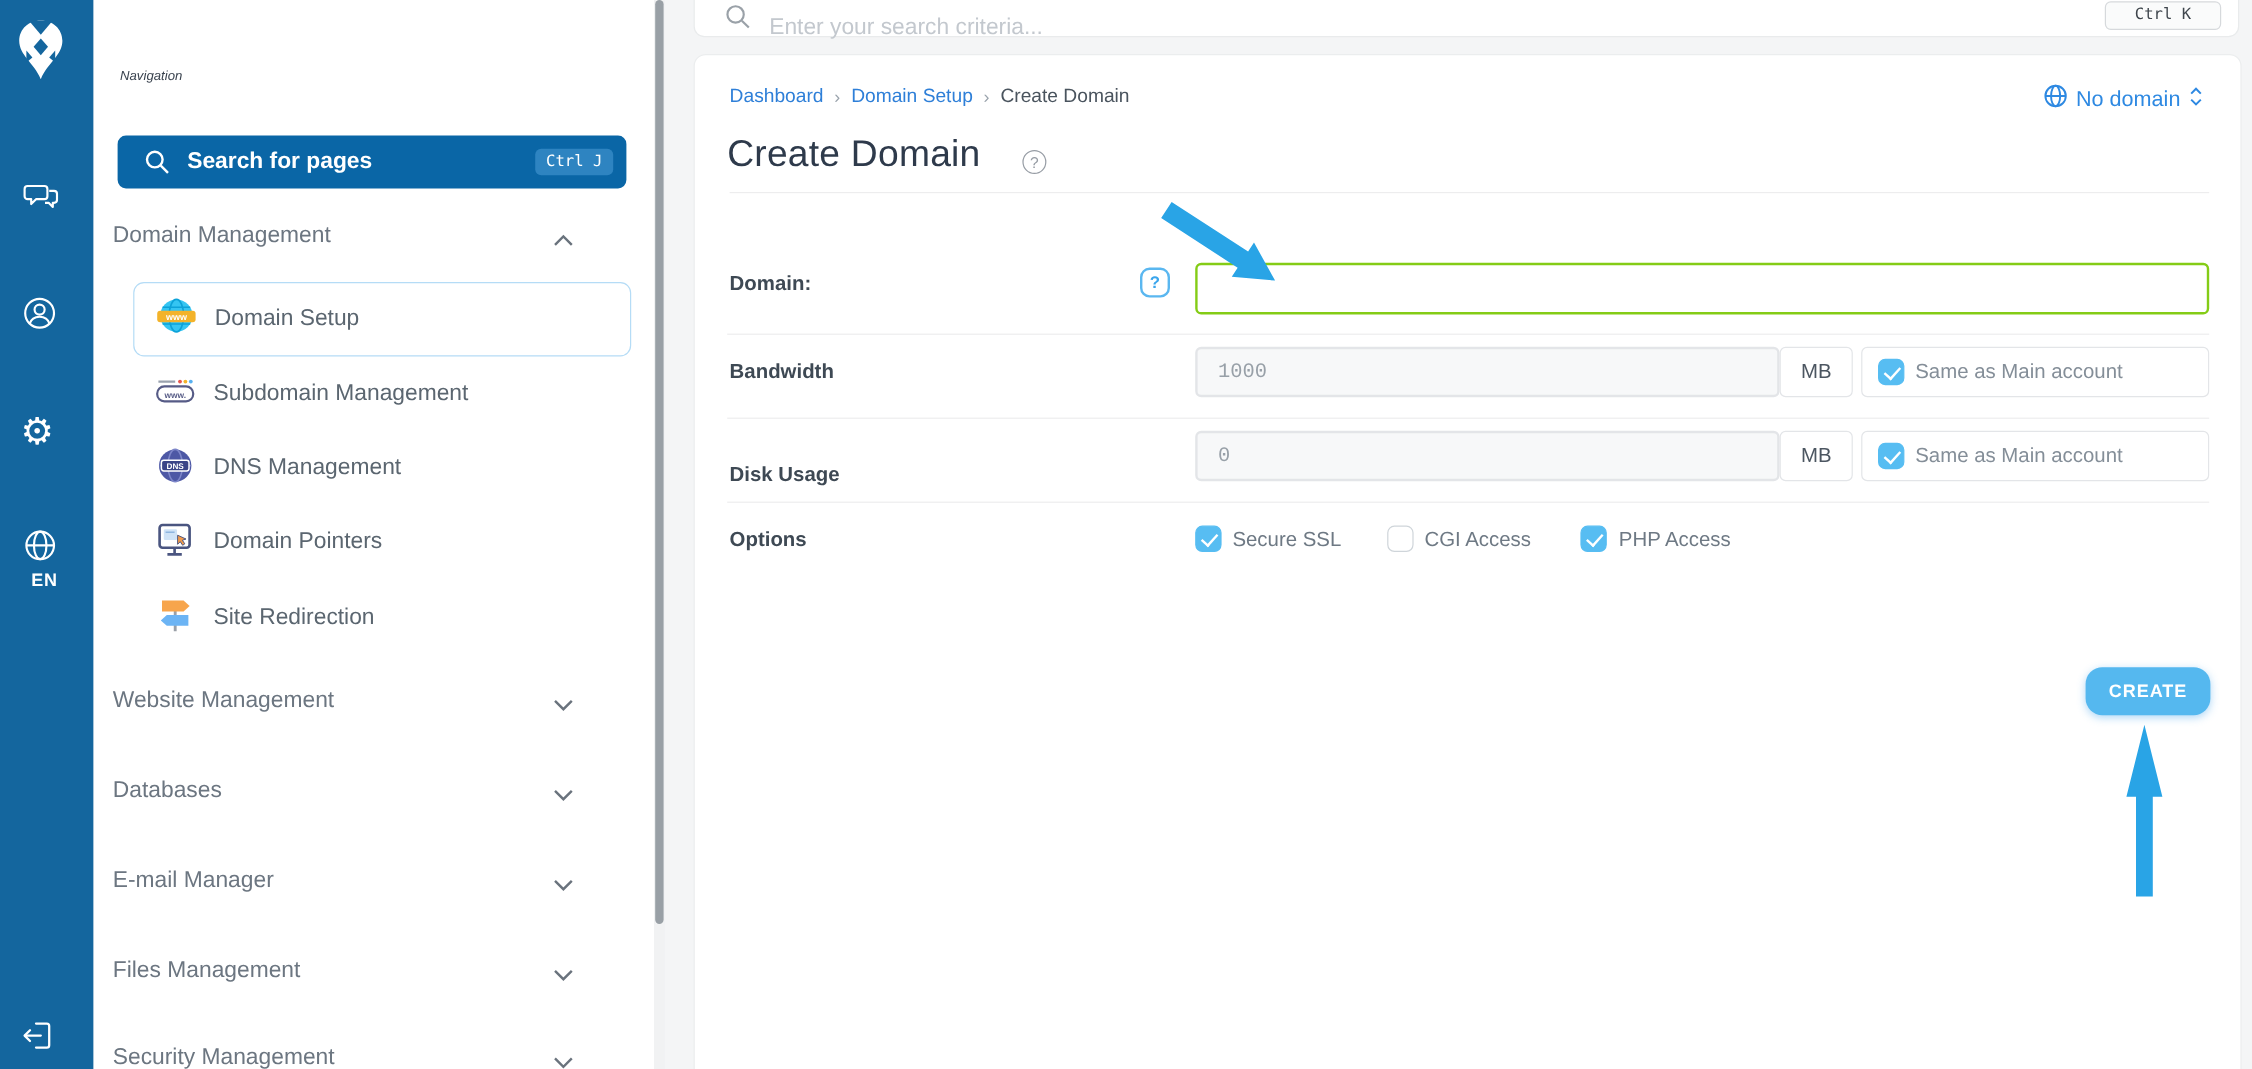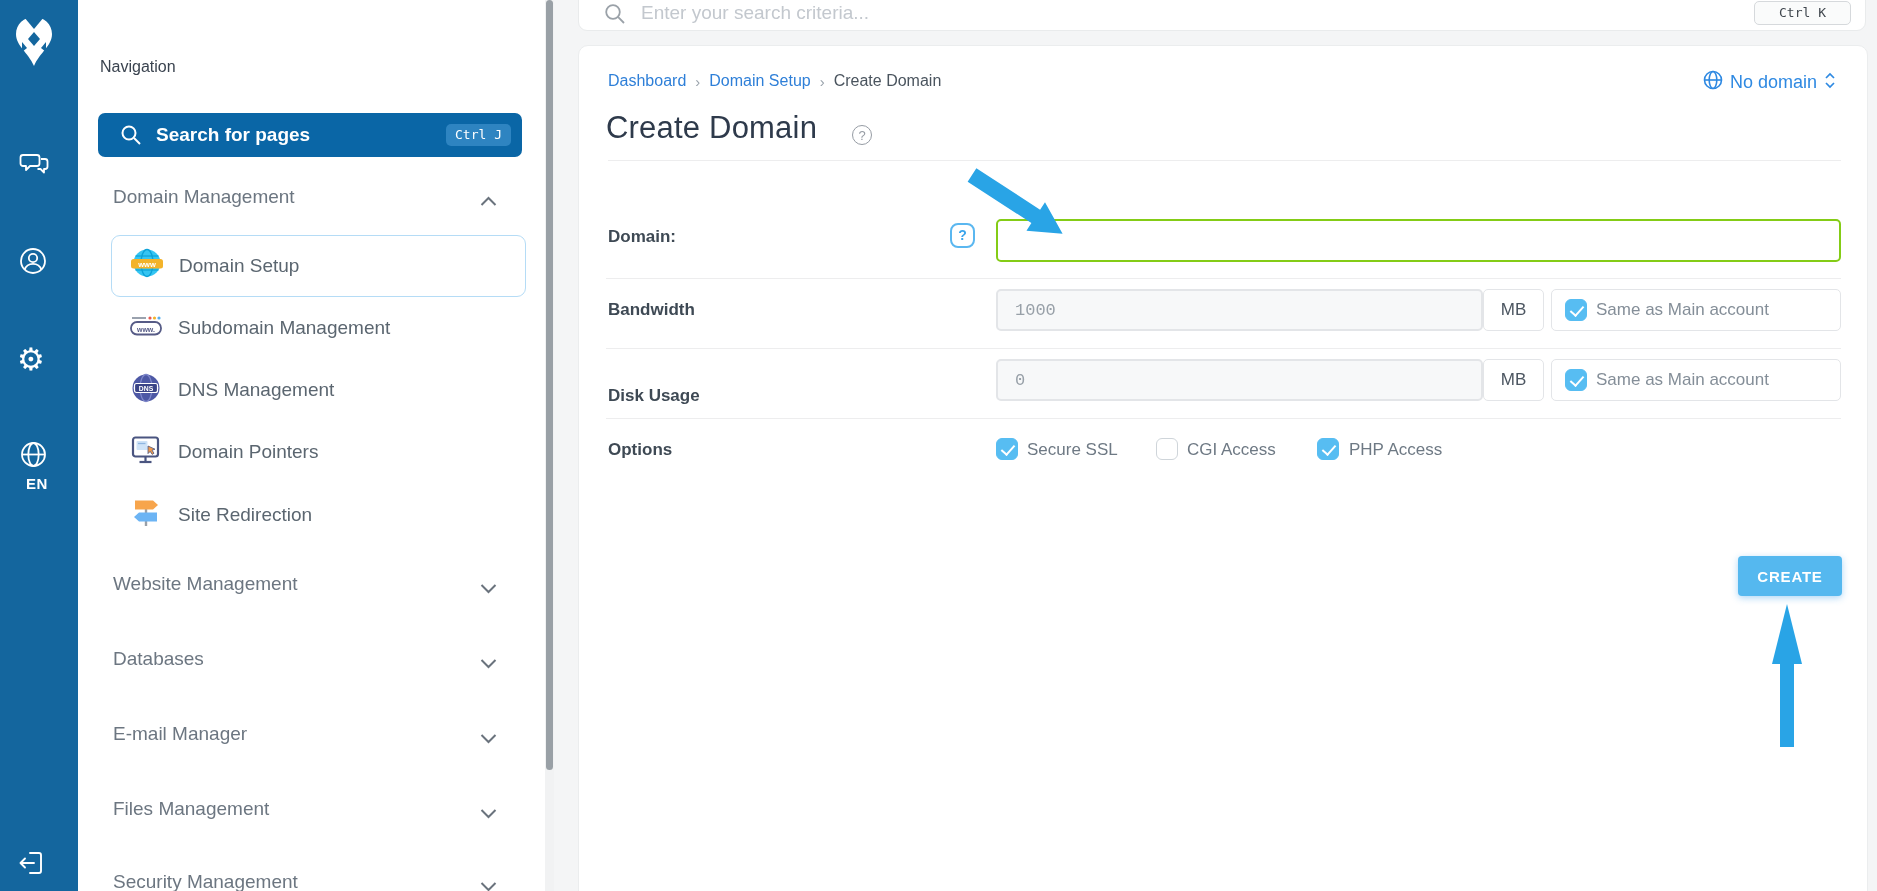--- a/index.html
+++ b/index.html
@@ -7,40 +7,40 @@
   .abs{position:absolute;}
 
   
   .rail{position:absolute;left:0;top:0;width:78px;height:891px;background:var(--rail,#14669e);}
   .rail .ric{position:absolute;cursor:pointer;}
   .rail-lang{position:absolute;left:0;width:74px;text-align:center;color:#fff;font-weight:bold;font-size:15px;letter-spacing:.5px;}
 
   
   .sidebar{position:absolute;left:78px;top:0;width:467px;height:891px;background:#fff;}
   .sb-title{position:absolute;left:21px;top:16px;font-size:30px;font-weight:600;color:#2d3847;letter-spacing:.3px;}
-  .sb-sub{position:absolute;left:22px;top:58px;font-size:16px;color:#3a434f;}
+  .sb-sub{position:absolute;left:22px;top:58px;font-size:11px;color:#3a434f;font-style:italic;}
   .sb-search{position:absolute;left:20px;top:113px;width:424px;height:44px;background:#0a66a6;border-radius:7px;cursor:pointer;}
   .sb-search .mag{position:absolute;left:22px;top:11px;}
   .sb-search .lbl{position:absolute;left:58px;top:11px;color:#fff;font-size:19px;font-weight:600;}
   .sb-search .kbd{position:absolute;right:11px;top:11px;height:22px;padding:0 9px;background:#2e84c1;border-radius:5px;color:#fff;
       font-family:"DejaVu Sans Mono",monospace;font-size:13px;line-height:22px;}
-  .sb-head{position:absolute;left:35px;width:392px;font-size:19px;color:#6c7681;cursor:pointer;}
+  .sb-head{position:absolute;left:16px;width:392px;font-size:19px;color:#6c7681;cursor:pointer;}
   .sb-head .chev{position:absolute;right:8px;top:4px;}
   .sb-item{position:absolute;left:33px;width:415px;height:62px;display:flex;align-items:center;padding-left:18px;box-sizing:border-box;gap:15px;cursor:pointer;}
   .sb-item .ilabel{font-size:19px;color:#5b6670;}
   .sb-item.selected{border:1px solid #b5dcf6;border-radius:9px;background:#fff;}
 
   
   .sb-scroll{position:absolute;left:545px;top:0;width:9px;height:891px;background:#f1f2f3;cursor:pointer;}
   .sb-scroll .thumb{position:absolute;left:1px;top:0;width:7px;height:770px;background:#99a0a6;border-radius:4px;}
 
   
   .topbar{position:absolute;left:578px;top:-16px;width:1288px;height:47px;background:#fff;border:1px solid #e9ebec;border-radius:9px;box-sizing:border-box;cursor:text;}
   .topbar .mag{position:absolute;left:25px;top:18px;}
-  .topbar .ph{position:absolute;left:62px;top:17px;font-size:19px;color:#c3c8ce;}
+  .topbar .ph{position:absolute;left:62px;top:27px;font-size:19px;color:#c3c8ce;}
   .topbar .kbd{position:absolute;right:14px;top:16px;height:22px;padding:0 24px;border:1px solid #d6d9dc;background:#fafbfb;border-radius:5px;
       font-family:"DejaVu Sans Mono",monospace;font-size:13px;line-height:22px;color:#3f464d;}
 
   
   .card{position:absolute;left:578px;top:45px;width:1290px;height:900px;background:#fff;border:1px solid #ebedee;border-radius:10px;box-sizing:border-box;}
   .crumbs{position:absolute;left:29px;top:26px;font-size:16px;display:flex;gap:9px;align-items:center;}
   .crumbs .lnk{color:var(--accent,#2e7fd8);cursor:pointer;}
   .crumbs .cur{color:#4a545e;}
   .crumbs .sep{color:#9aa3ac;font-size:15px;}
   .domsel{position:absolute;right:31px;top:24px;display:flex;align-items:center;gap:7px;color:#2e89e2;font-size:18px;cursor:pointer;}
@@ -58,21 +58,21 @@
   .inp:disabled{background:#f7f8f9;border-color:#e3e5e8;color:#98a0a8;}
   .unitbox{position:absolute;width:61px;height:42px;border:1px solid #e3e5e8;border-radius:5px;box-sizing:border-box;background:#fff;
       text-align:center;line-height:40px;font-size:17px;color:#4c5661;}
   .samebox{position:absolute;width:290px;height:42px;border:1px solid #e3e5e8;border-radius:5px;box-sizing:border-box;background:#fff;cursor:pointer;}
   .samebox .slabel{position:absolute;left:44px;top:10px;font-size:17px;color:#848e98;}
   .cb{width:22px;height:22px;border-radius:6px;box-sizing:border-box;border:1px solid #cfd5da;background:#fff;position:absolute;cursor:pointer;}
   .cb.on{background:var(--check,#57bdf2);border-color:var(--check,#57bdf2);}
   .cb.on::after{content:"";position:absolute;left:7px;top:3px;width:6px;height:11px;border:solid #fff;border-width:0 2.5px 2.5px 0;transform:rotate(42deg);}
   .samebox .cb{left:13px;top:9px;}
   .optlabel{position:absolute;top:394px;font-size:17px;color:#6e7984;cursor:pointer;}
-  .create-btn{position:absolute;left:1159px;top:510px;width:104px;height:40px;background:var(--button,#55b8ef);border:none;border-radius:4px;
+  .create-btn{position:absolute;left:1159px;top:510px;width:104px;height:40px;background:var(--button,#55b8ef);border:none;border-radius:14px;
       color:#fff;font-size:15px;font-weight:bold;letter-spacing:.8px;font-family:"Liberation Sans",sans-serif;cursor:pointer;
       box-shadow:0 2px 7px rgba(70,165,235,.45);}
   .annot{pointer-events:none;}
 </style>
 </head>
 <body>
 
 <div id="app">
 
   <aside class="rail">

